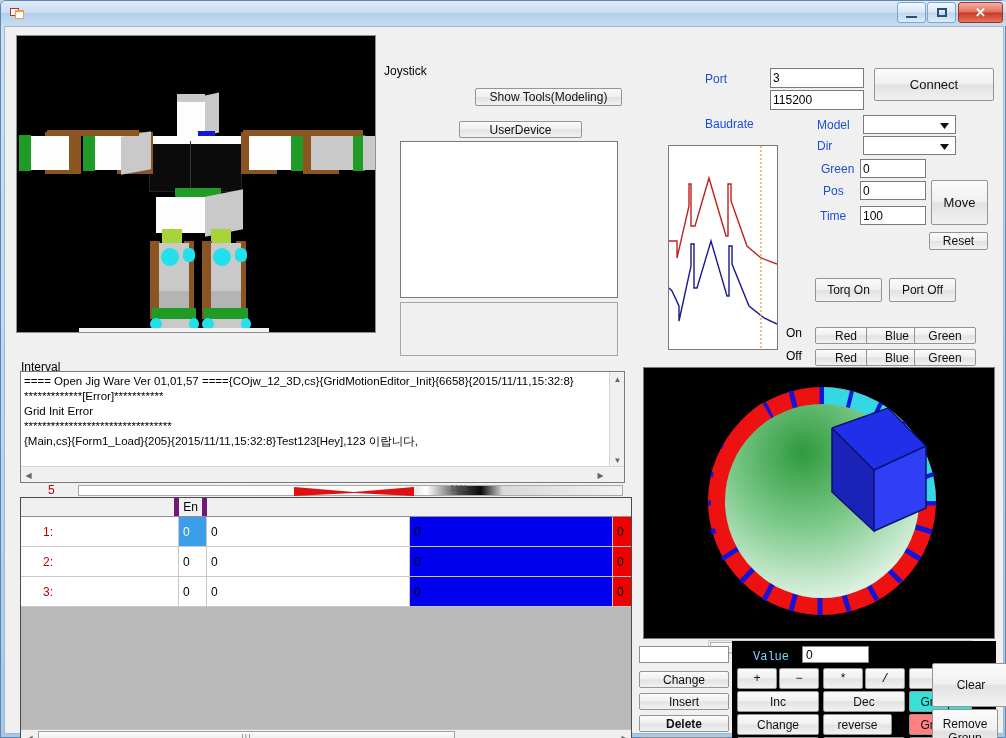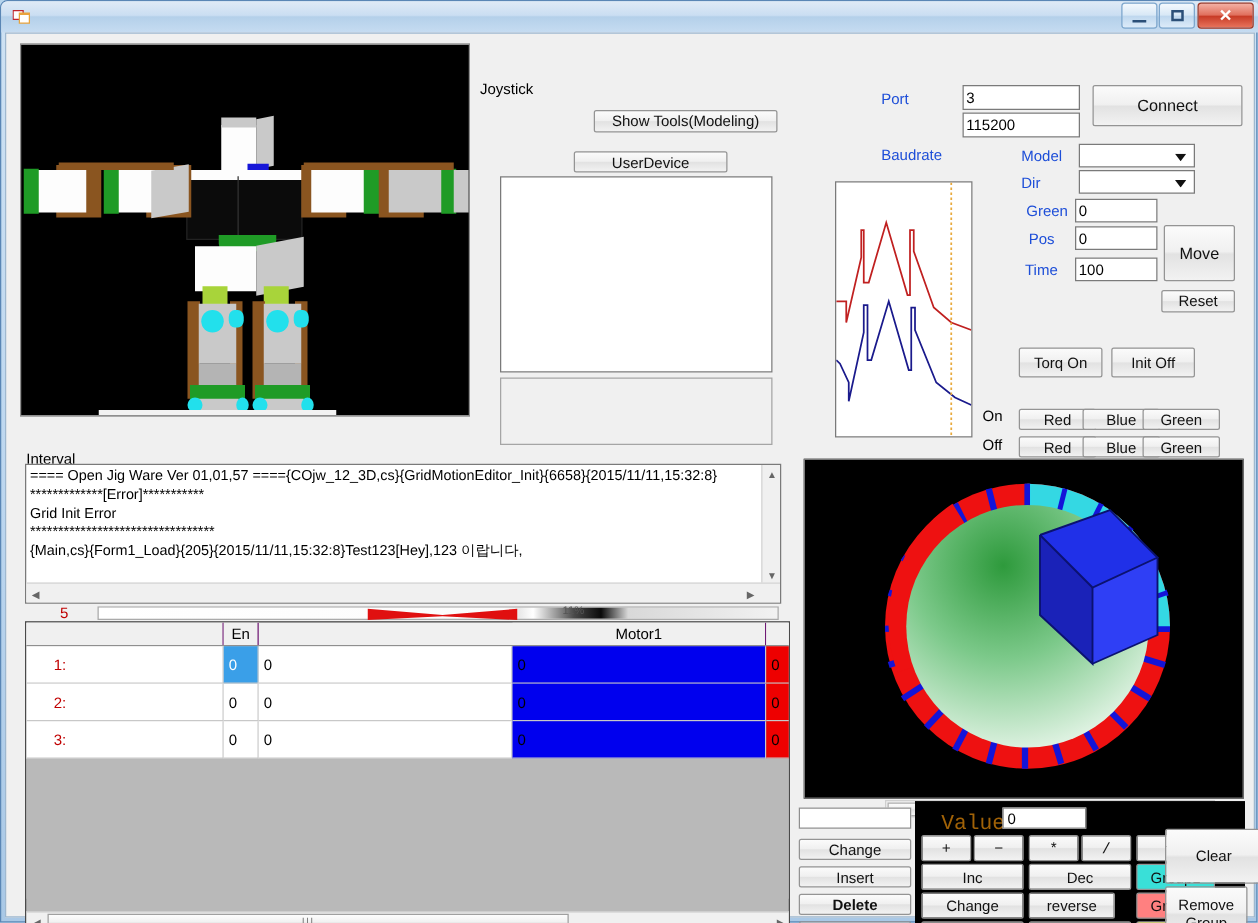--- a/index.html
+++ b/index.html
@@ -176,21 +176,21 @@
     position:absolute; left:215px; top:0px; width:120px; height:11px;
   }
   #ov-pct { position:absolute; left:430px; top:-2px; font-size:9px; color:#555; }
 
   
   #grid {
     position: absolute; left: 15px; top: 470px; width: 612px; height: 250px;
     background: #b9b9b9; border: 1px solid #4a4a4a; overflow: hidden;
   }
   #grid-head { position:absolute; left:0; top:0; width:612px; height:19px; background:#f0f0f0; border-bottom:1px solid #8f8f8f; }
-  .gh { position:absolute; top:0; height:18px; line-height:18px; text-align:center; font-size:12px; color:#000; border-right:1px solid #701a75; background:#f0f0f0; }
+  .gh { position:absolute; top:0; height:18px; line-height:18px; text-align:center; font-size:12px; color:#000; border-right:5px solid #701a75; background:#f0f0f0; }
   #gh-row   { left:0;   width:158px; }
   #gh-en    { left:158px; width:28px; }
   #gh-m0    { left:186px; width:203px; }
   #gh-m1    { left:389px; width:203px; }
   #gh-last  { left:592px; width:20px; border-right:none; }
 
   .grow { position:absolute; left:0; width:612px; height:30px; }
   .gcell { position:absolute; top:0; height:30px; line-height:30px; font-size:12px; color:#000; border-right:1px solid #c8c8c8; border-bottom:1px solid #c8c8c8; background:#fff; padding-left:4px; }
   .c-row { left:0; width:158px; background:#fff; color:#c00000; padding-left:22px; }
   .c-en  { left:158px; width:28px; text-align:left; }
@@ -224,21 +224,21 @@
   #btn-change { top: 644px; }
   #btn-insert { top: 666px; }
   #btn-delete { top: 688px; font-weight: bold; }
   #btn-clear  { top: 710px; }
 
   
   #toolpanel {
     position: absolute; left: 727px; top: 614px; width: 264px; height: 110px;
     background: #000; border: 1px solid #000;
   }
-  #lbl-value { position:absolute; left:20px; top:8px; color:#a16207; font-size:17px; font-family:"Liberation Mono", monospace; }
+  #lbl-value { position:absolute; left:20px; top:8px; color:#7dd3fc; font-size:12px; font-family:"Liberation Mono", monospace; }
   #tb-value  { position:absolute; left:69px; top:4px; width:67px; height:17px; background:#fff; border:1px solid #888; font-size:12px; padding-left:3px; line-height:17px; }
   .tbtn { position:absolute; height:21px; font-size:12px; }
   .tbtn.mono { font-family:"Liberation Mono", monospace; }
   #tb-plus   { left:4px;  top:26px; width:40px; }
   #tb-minus  { left:46px; top:26px; width:40px; }
   #tb-mul    { left:90px; top:26px; width:40px; }
   #tb-div    { left:132px;top:26px; width:40px; }
   #tb-flip   { left:176px;top:26px; width:63px; }
   #tb-inc    { left:4px;  top:49px; width:82px; }
   #tb-dec    { left:90px; top:49px; width:82px; }
@@ -377,21 +377,21 @@
     </div>
     <div class="lbl" id="lbl-axis">Green</div>
     <div class="tb" id="tb-axis">0</div>
     <div class="lbl" id="lbl-pos">Pos</div>
     <div class="tb" id="tb-pos">0</div>
     <div class="lbl" id="lbl-time">Time</div>
     <div class="tb" id="tb-time">100</div>
     <div class="btn" id="btn-move">Move</div>
     <div class="btn" id="btn-reset">Reset</div>
     <div class="btn" id="btn-torqon">Torq On</div>
-    <div class="btn" id="btn-torqoff">Init Off</div>
+    <div class="btn" id="btn-torqoff">Port Off</div>
 
     <div class="btn ledbtn" id="led-on-red">Red</div>
     <div class="btn ledbtn" id="led-on-blue">Blue</div>
     <div class="btn ledbtn" id="led-on-green">Green</div>
     <div class="btn ledbtn" id="led-off-red">Red</div>
     <div class="btn ledbtn" id="led-off-blue">Blue</div>
     <div class="btn ledbtn" id="led-off-green">Green</div>
 
     <div id="lbl-interval">Interval</div>
     <div id="logbox">
@@ -419,21 +419,20 @@
         </div>
       </div>
       <div id="ov-label">5</div>
       <div id="ov-pct">11%</div>
     </div>
 
     <div id="grid">
       <div id="grid-head">
         <div class="gh" id="gh-row"></div>
         <div class="gh" id="gh-en">En</div>
-        <div class="gh" id="gh-m1">Motor1</div>
         <div class="gh" id="gh-last"></div>
       </div>
 
       <div class="grow" style="top:19px;">
         <div class="rowmark"></div>
         <div class="gcell c-row">1:</div>
         <div class="gcell c-en sel">0</div>
         <div class="gcell c-m0">0</div>
         <div class="gcell c-m1">0</div>
         <div class="gcell c-lx">0</div>

